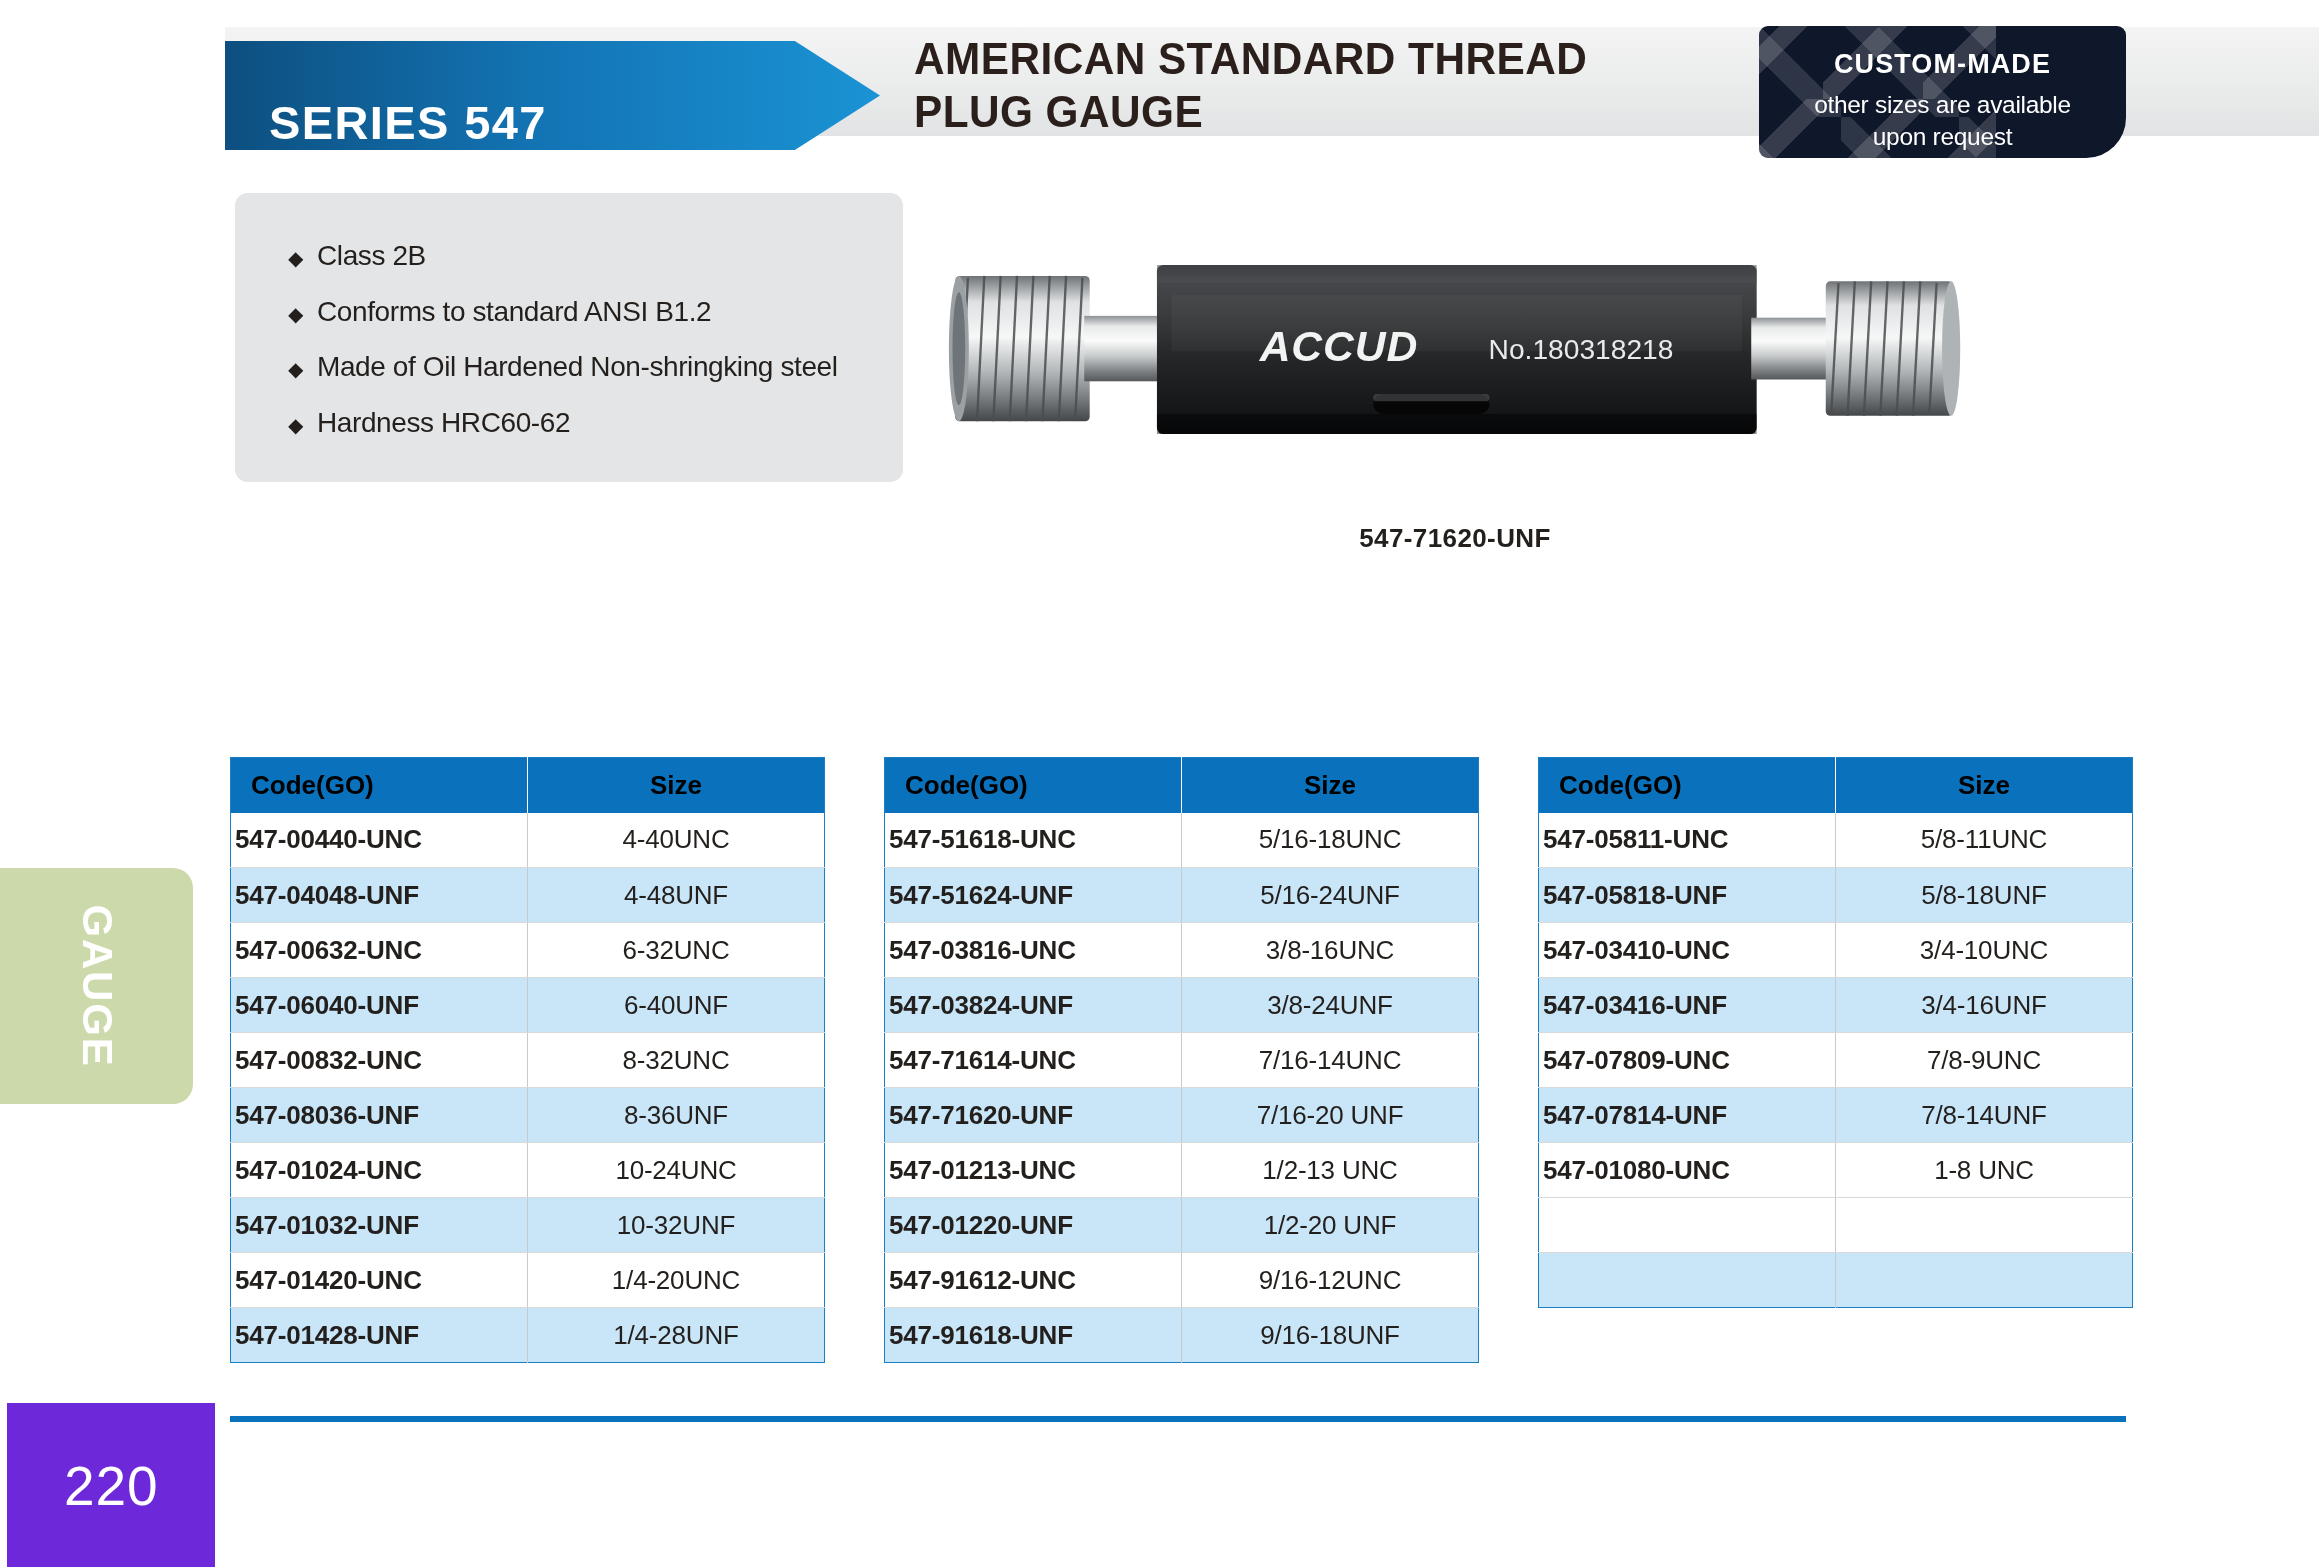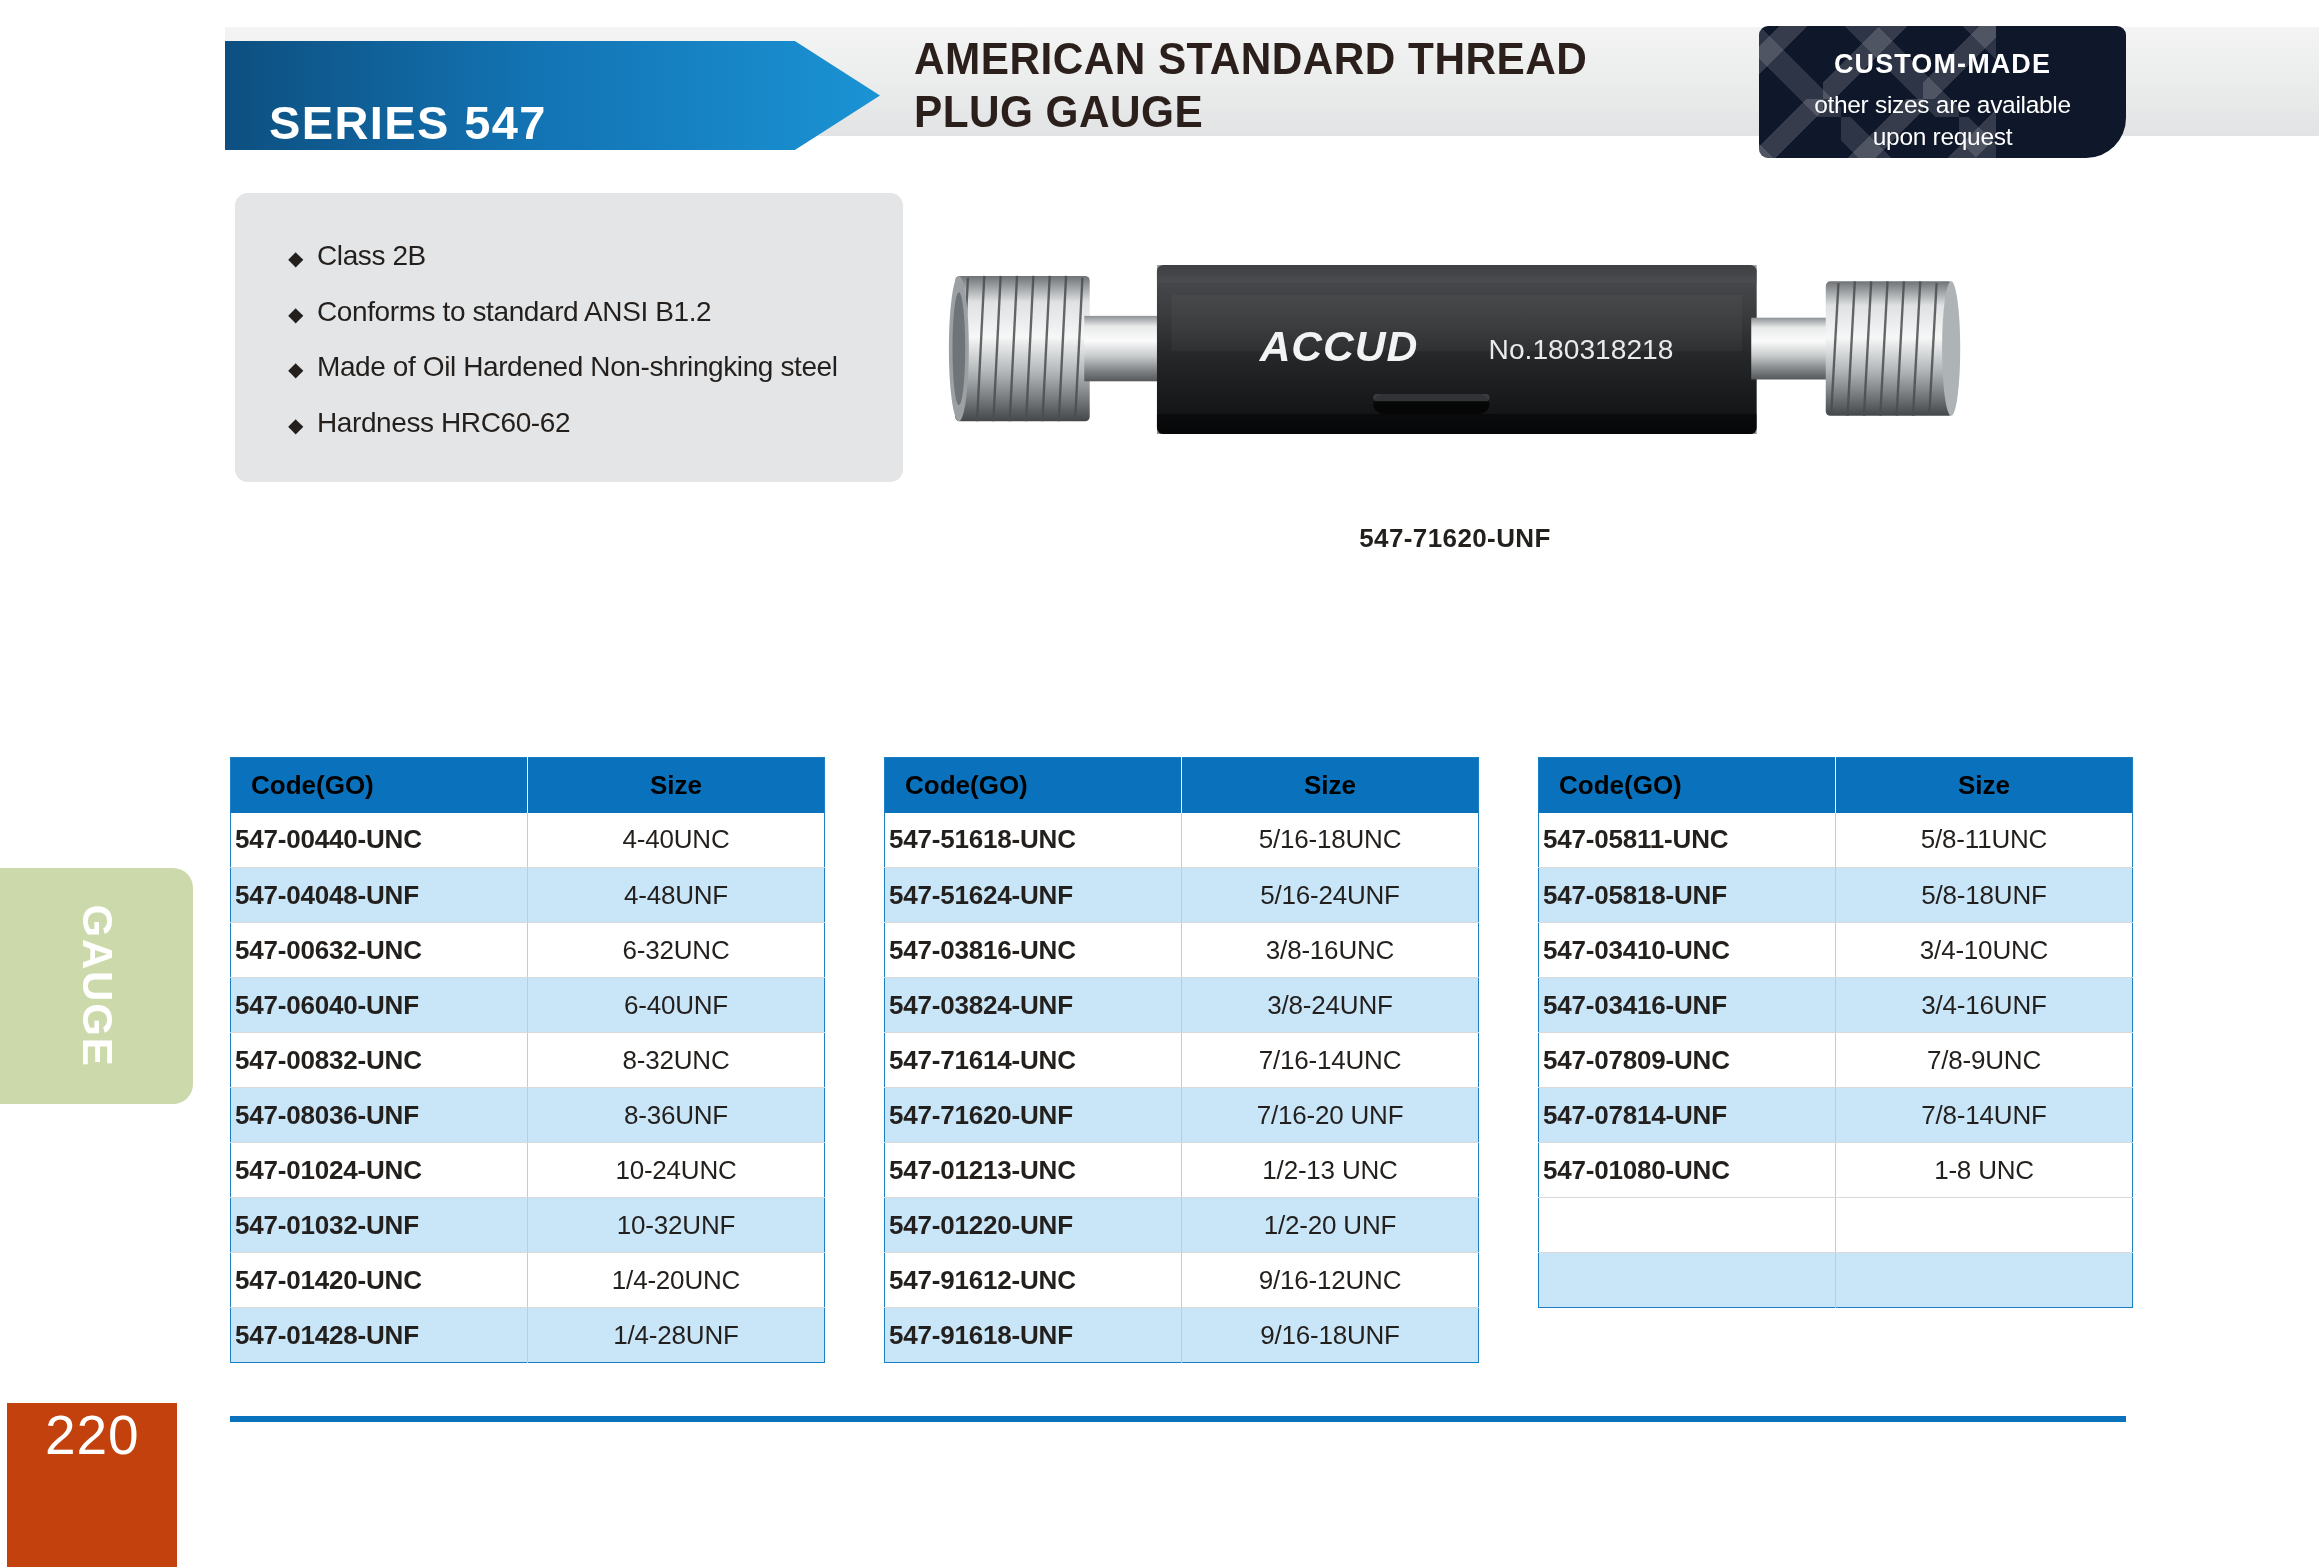--- a/index.html
+++ b/index.html
@@ -248,25 +248,25 @@
     position: absolute;
     left: 230px; top: 1416px;
     width: 1896px;
     height: 6.4px;
     background: #0a72bc;
   }
 
   .page-box {
     position: absolute;
     left: 7.3px; top: 1403px;
-    width: 170px;
+    width: 208px;
     height: 165px;
-    background: #c2410c;
+    background: #6d28d9;
     display: flex;
-    align-items: flex-start;
+    align-items: center;
     justify-content: center;
   }
 
   .page-number {
     color: #ffffff;
     font-size: 55px;
     letter-spacing: 0.9px;
   }
 </style>
 </head>

